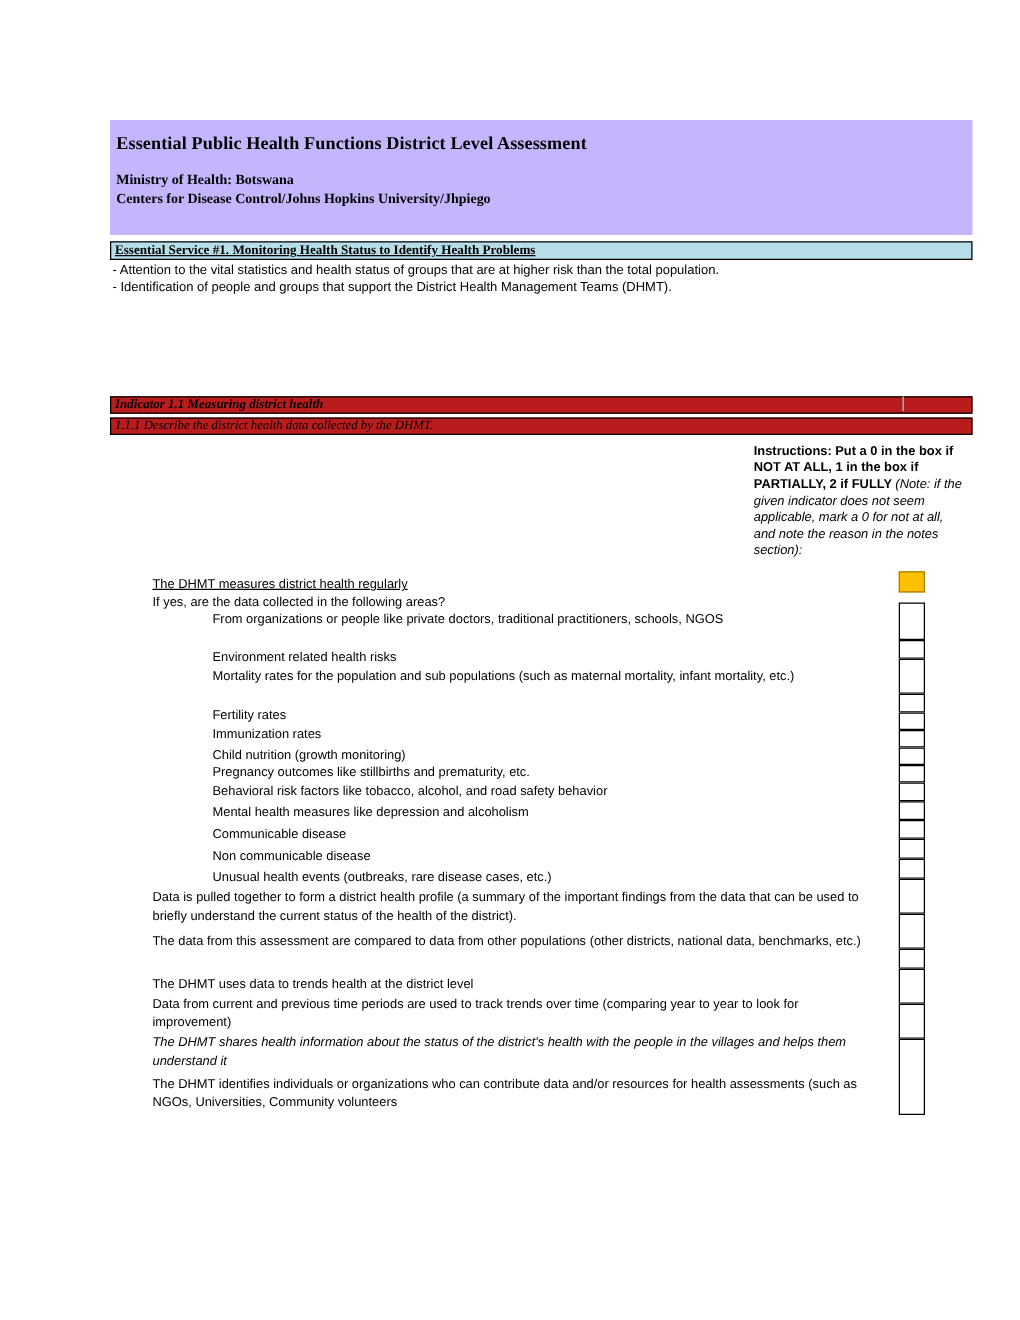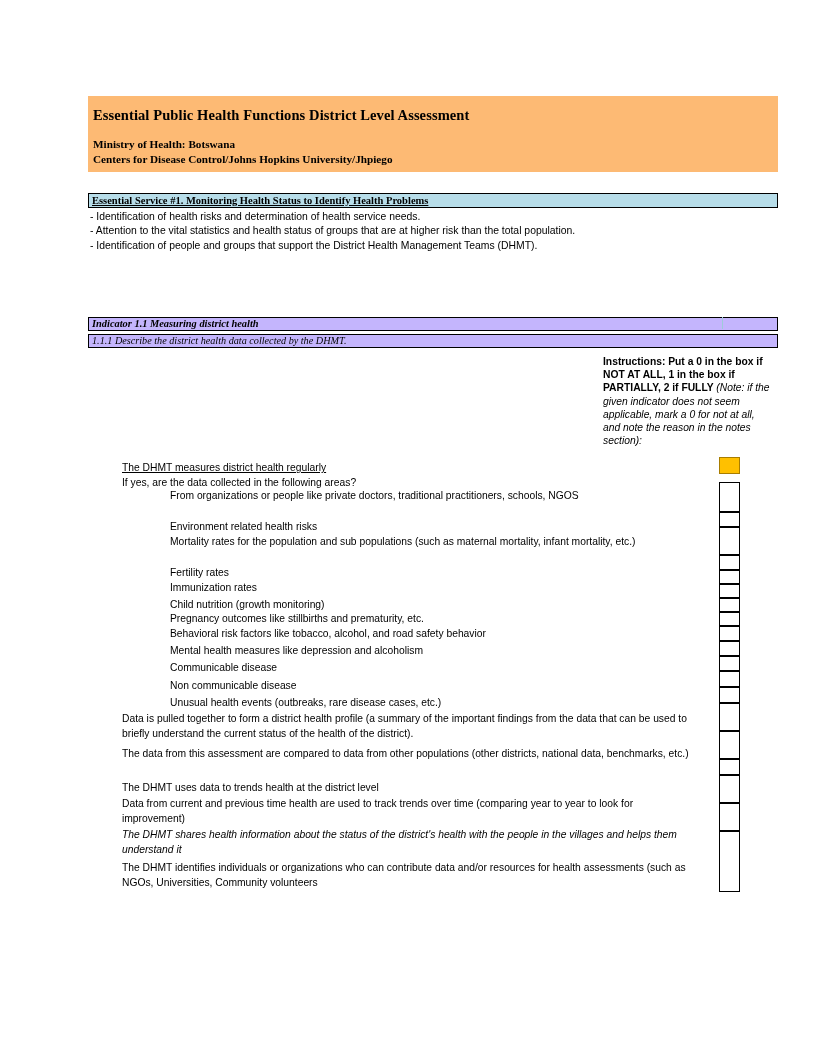--- a/index.html
+++ b/index.html
@@ -22,22 +22,22 @@
     height: 1056px;
     background: #ffffff;
   }
 
   
   .title-block {
     position: absolute;
     left: 88px;
     top: 96px;
     width: 690px;
-    height: 76px;
-    background: #fdba74;
+    height: 92px;
+    background: #c4b5fd;
     box-sizing: border-box;
   }
   .doc-title {
     position: absolute;
     left: 5px;
     top: 11px;
     font-family: "Liberation Serif", serif;
     font-weight: bold;
     font-size: 14.5px;
     color: #000;
@@ -106,21 +106,21 @@
     line-height: 14.4px;
     white-space: nowrap;
   }
 
   
   .ind-bar {
     position: absolute;
     left: 88px;
     width: 690px;
     height: 14px;
-    background: #c4b5fd;
+    background: #b91c1c;
     border: 1.3px solid #000;
     box-sizing: border-box;
   }
   .ind-bar.one { top: 317px; }
   .ind-bar.two { top: 334px; padding-left: 46px; }
   .ind-bar .celldiv {
     position: absolute;
     left: 633px;
     top: -1px;
     width: 1px;
@@ -205,21 +205,20 @@
     <div class="doc-title">Essential Public Health Functions District Level Assessment</div>
     <div class="org-line1">Ministry of Health: Botswana</div>
     <div class="org-line2">Centers for Disease Control/Johns Hopkins University/Jhpiego</div>
   </div>
 
   <div class="es-bar">
     <div class="es-bar-label">Essential Service #1. Monitoring Health Status to Identify Health Problems</div>
   </div>
 
   <div class="es-list">
-    <div>- Identification of health risks and determination of health service needs.</div>
     <div>- Attention to the vital statistics and health status of groups that are at higher risk than the total population.</div>
     <div>- Identification of people and groups that support the District Health Management Teams (DHMT).</div>
   </div>
 
   <div class="ind-bar one">
     <div class="celldiv"></div>
     <div class="ind-label">Indicator 1.1  Measuring district health</div>
   </div>
   <div class="ind-bar two">
     <div class="ind-sublabel">1.1.1 Describe the district health data collected by the DHMT.</div>
@@ -257,21 +256,21 @@
       <div class="qtext lvl1" style="top: 678px;">Non communicable disease</div>
       <div class="abox" style="top: 671px; height: 16px;"></div>
       <div class="qtext lvl1" style="top: 695px;">Unusual health events (outbreaks, rare disease cases, etc.)</div>
       <div class="abox" style="top: 687px; height: 16px;"></div>
       <div class="qtext lvl0" style="top: 711px;">Data is pulled together to form a district health profile (a summary of the important findings from the data that can be used to briefly understand the current status of the health of the district).</div>
       <div class="abox" style="top: 703px; height: 28px;"></div>
       <div class="qtext lvl0" style="top: 746px;">The data from this assessment are compared to data from other populations (other districts, national data, benchmarks, etc.)</div>
       <div class="abox" style="top: 731px; height: 28px;"></div>
       <div class="qtext lvl0" style="top: 780px;">The DHMT uses data to trends health at the district level</div>
       <div class="abox" style="top: 759px; height: 16px;"></div>
-      <div class="qtext lvl0" style="top: 796px;">Data from current and previous time health are used to track trends over time (comparing year to year to look for improvement)</div>
+      <div class="qtext lvl0" style="top: 796px;">Data from current and previous time periods are used to track trends over time (comparing year to year to look for improvement)</div>
       <div class="abox" style="top: 775px; height: 28px;"></div>
       <div class="qtext lvl0" style="top: 827px; font-style: italic;">The DHMT shares health information about the status of the district's health with the people in the villages and helps them understand it</div>
       <div class="abox" style="top: 803px; height: 28px;"></div>
       <div class="qtext lvl0" style="top: 860px;">The DHMT identifies individuals or organizations who can contribute data and/or resources for health assessments (such as NGOs, Universities, Community volunteers</div>
       <div class="abox" style="top: 831px; height: 61px;"></div>
     </div>
 
 </div>
 
 </body></html>

